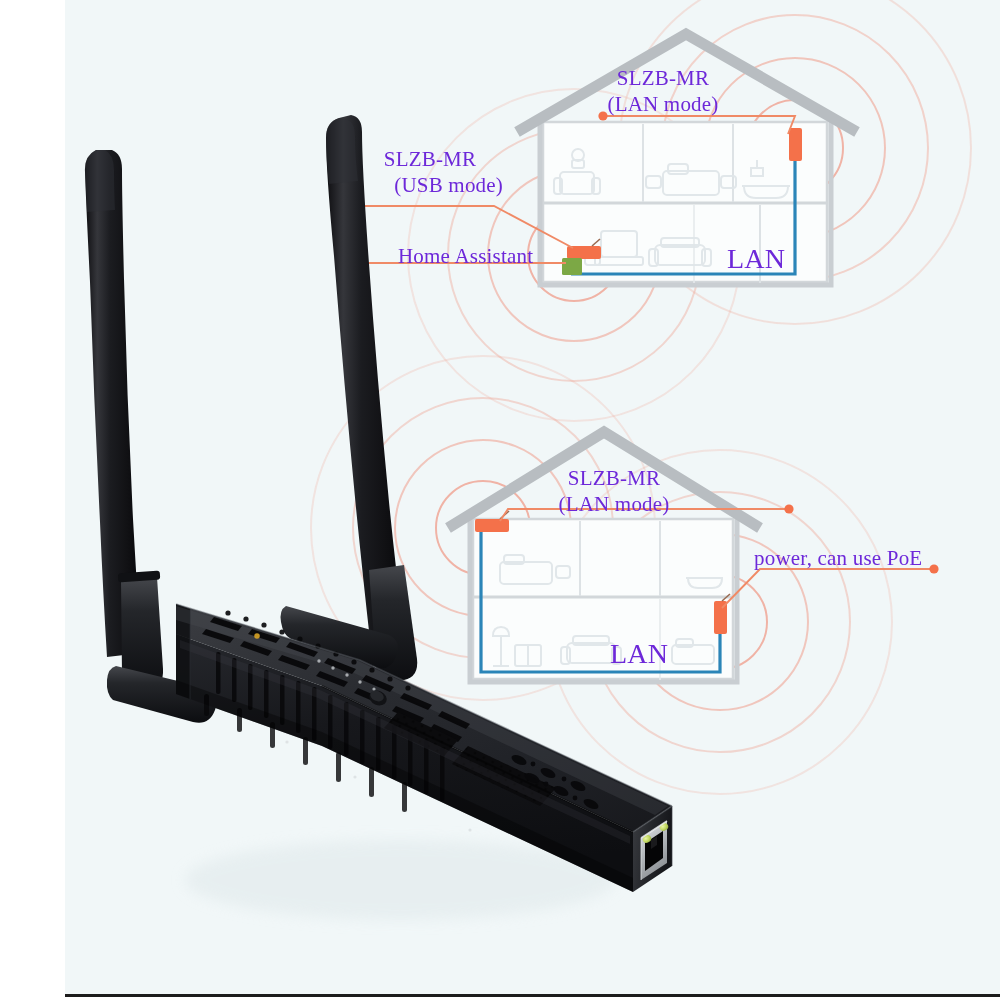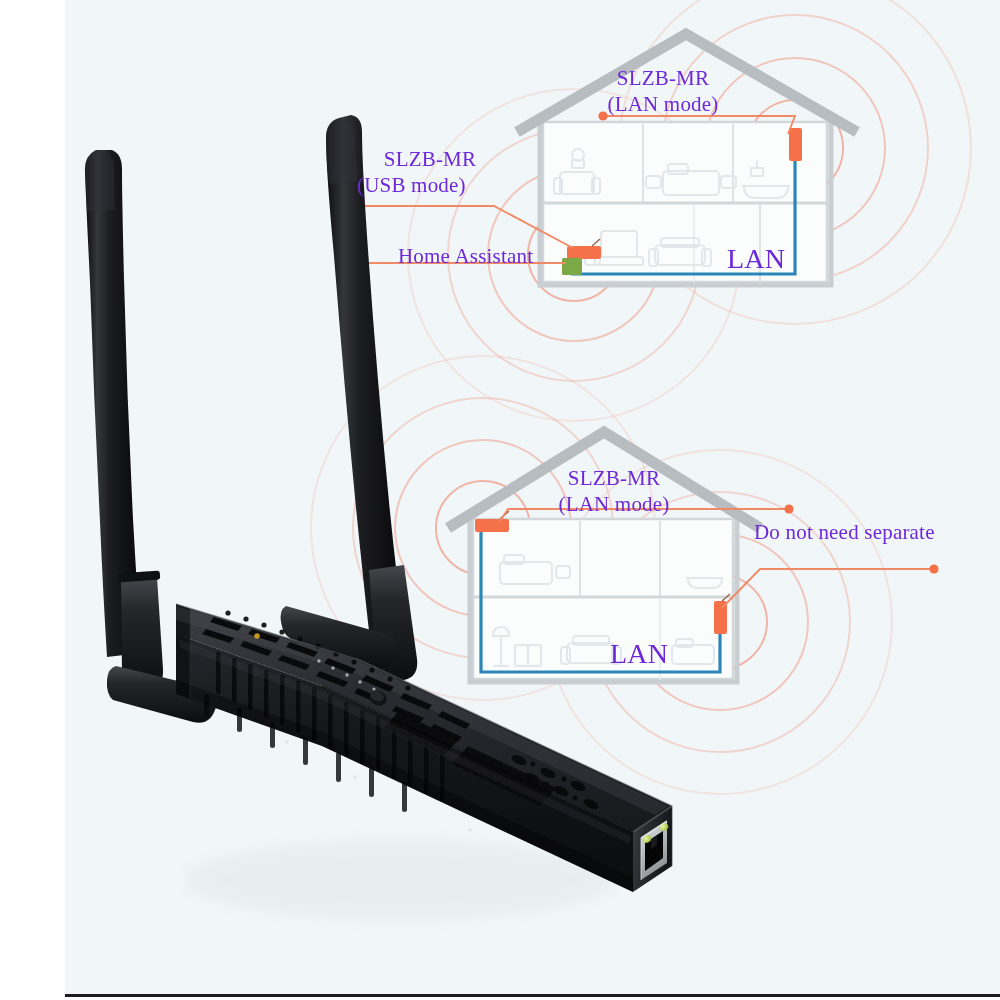--- a/index.html
+++ b/index.html
@@ -438,28 +438,28 @@
         <path d="M322,686 L633,832" stroke="#000" stroke-width="2" opacity="0.4" fill="none"></path>
         <path d="M190,609 L190,699" stroke="#2a2c31" stroke-width="1.4" opacity="0.5" fill="none"></path>
       </g>
 
     </g>
   </svg>
 
   <div class="bottom-rule"></div>
 
   <div class="lbl" id="lbl-usb">SLZB-MR</div>
-  <div class="lbl" style="left:357px;top:172px;width:146px;text-align:left;">(USB mode)</div>
+  <div class="lbl" style="left:357px;top:172px;width:146px;text-align:right;">(USB mode)</div>
 
   <div class="lbl" id="lbl-ha">Home Assistant</div>
 
   <div class="lbl" id="lbl-lan-top">SLZB-MR</div>
   <div class="lbl" id="lbl-lan-top2">(LAN mode)</div>
 
   <div class="lbl" id="lbl-lan-bot">SLZB-MR</div>
   <div class="lbl" id="lbl-lan-bot2">(LAN mode)</div>
 
-  <div class="lbl" id="lbl-poe">Do not need separate</div>
+  <div class="lbl" id="lbl-poe2">power, can use PoE</div>
 
   <div class="lbl lbl-sm" id="lbl-lanA">LAN</div>
   <div class="lbl lbl-sm" id="lbl-lanB">LAN</div>
 
 </div>
 
 </body></html>

